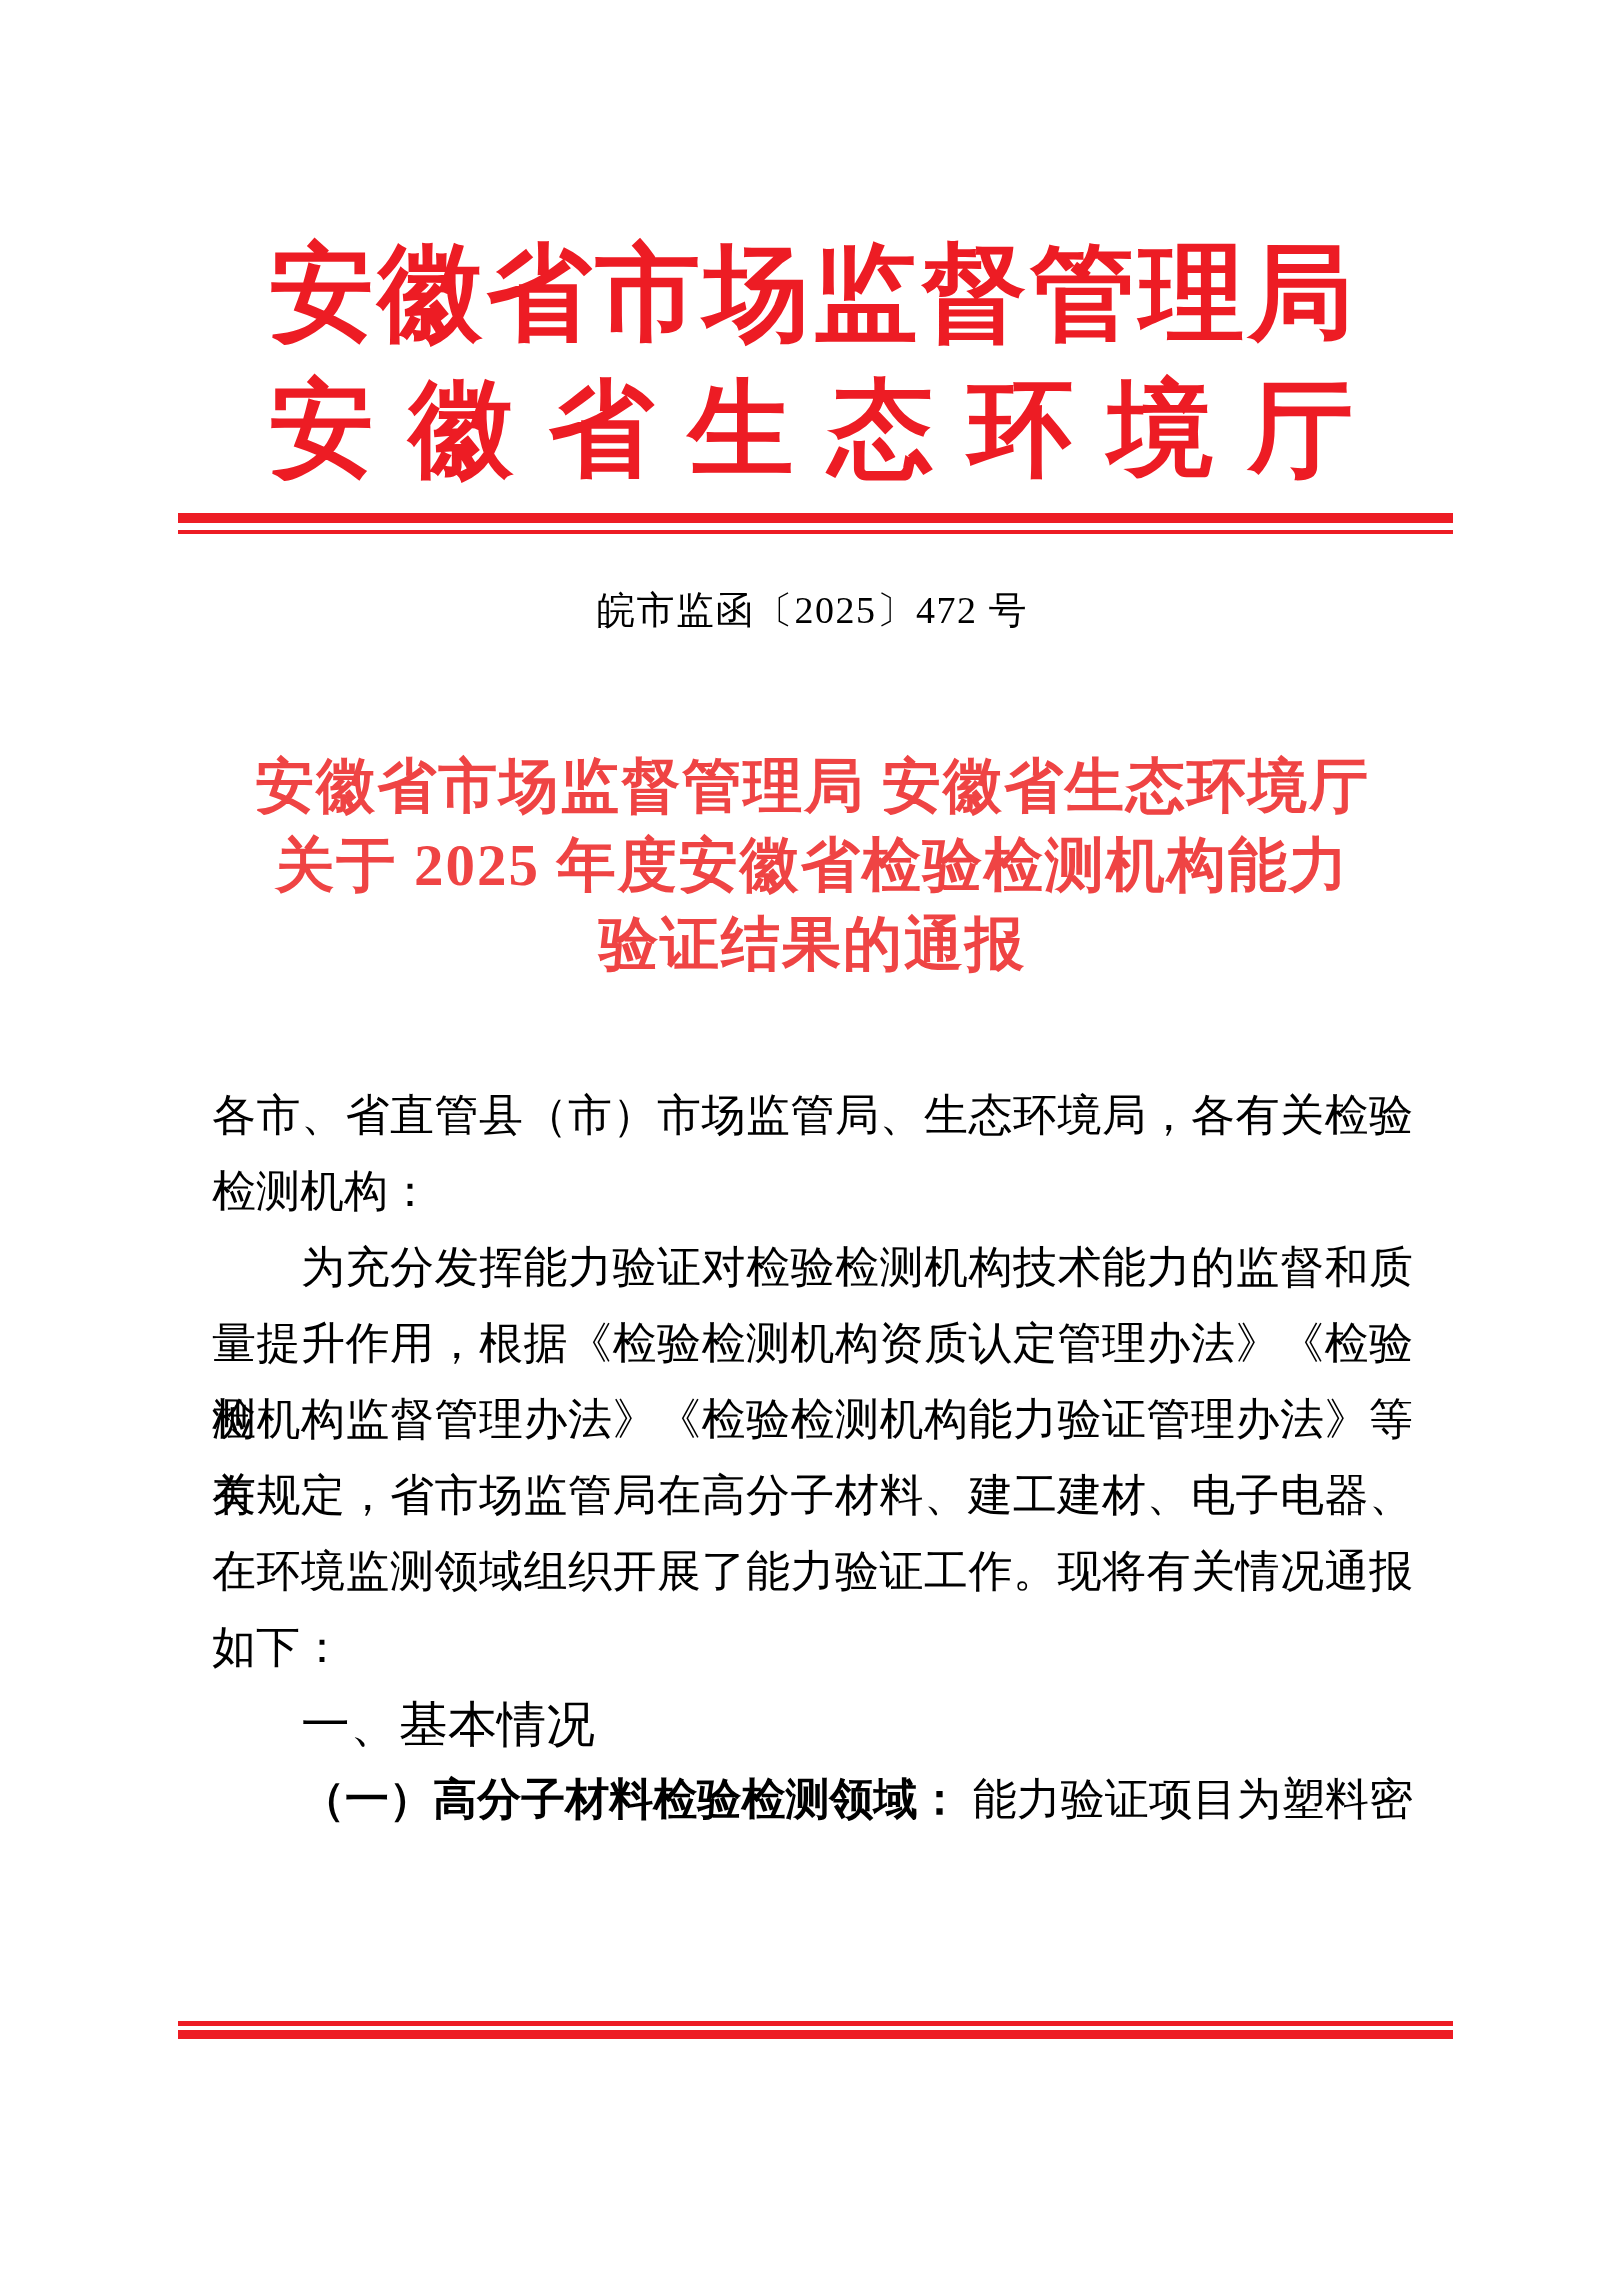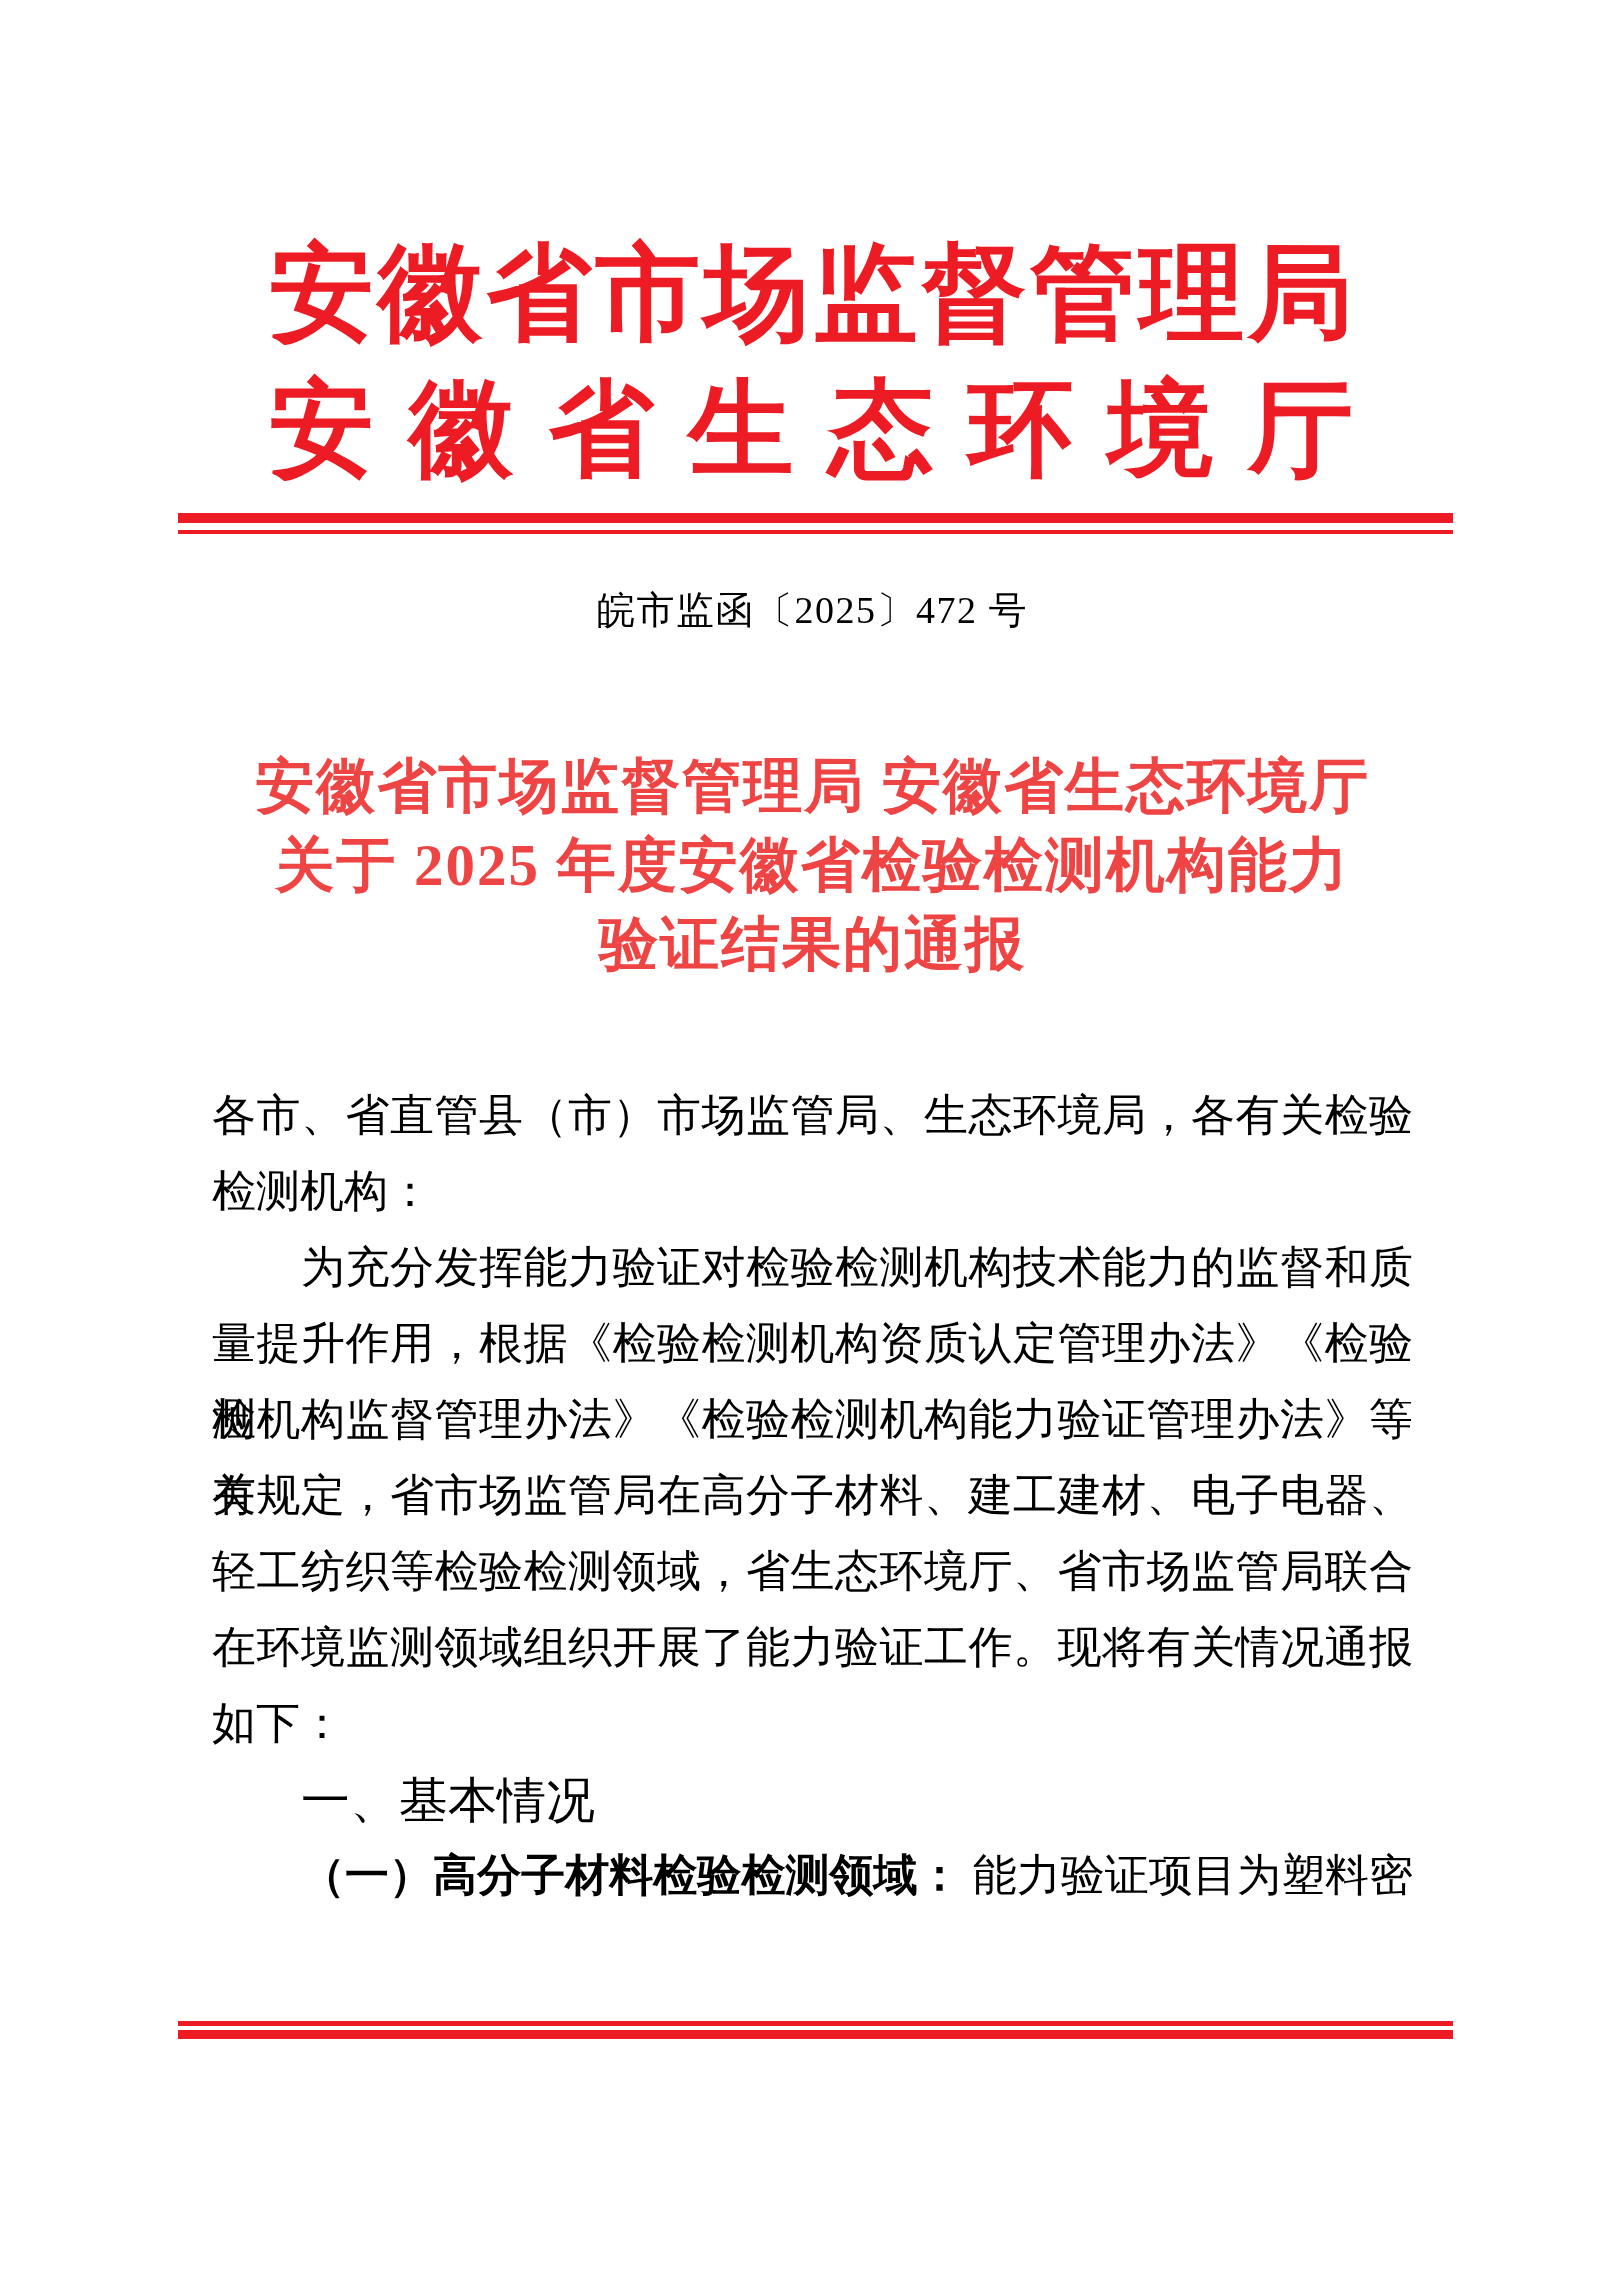--- a/index.html
+++ b/index.html
@@ -129,21 +129,20 @@
     <div>验证结果的通报</div>
   </div>
 
   <div class="body-block">
     <div class="line">各市、省直管县（市）市场监管局、生态环境局，各有关检验</div>
     <div class="line short">检测机构：</div>
     <div class="line indent">为充分发挥能力验证对检验检测机构技术能力的监督和质</div>
     <div class="line">量提升作用，根据《检验检测机构资质认定管理办法》《检验检</div>
     <div class="line">测机构监督管理办法》《检验检测机构能力验证管理办法》等有</div>
     <div class="line">关规定，省市场监管局在高分子材料、建工建材、电子电器、</div>
-    <div class="line">轻工纺织等检验检测领域，省生态环境厅、省市场监管局联合</div>
     <div class="line">在环境监测领域组织开展了能力验证工作。现将有关情况通报</div>
     <div class="line short">如下：</div>
     <div class="line heading indent">一、基本情况</div>
     <div class="line indent">
       <span class="bold-label">（一）高分子材料检验检测领域： </span><span>能力验证项目为塑料密</span>
     </div>
   </div>
 
   <div class="rule rule-thin-bottom"></div>
   <div class="rule rule-thick-bottom"></div>

